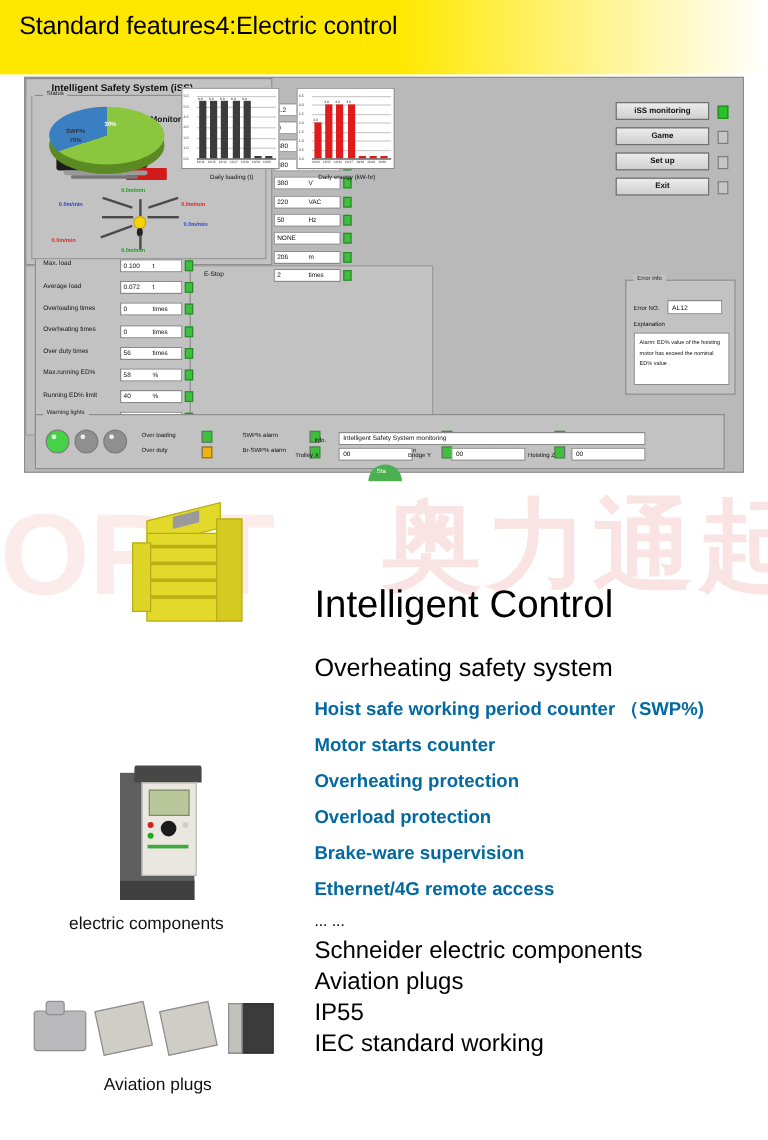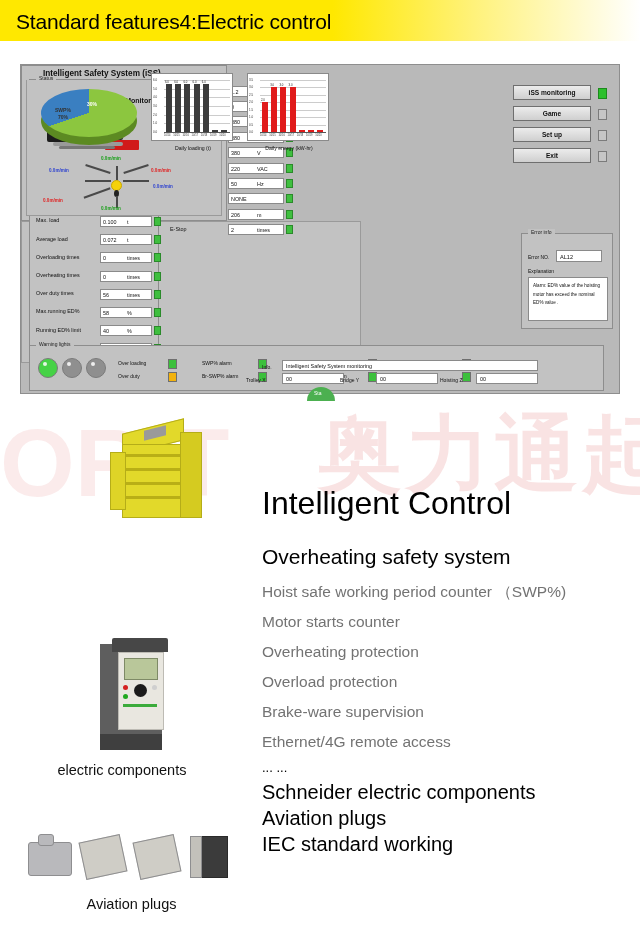--- a/index.html
+++ b/index.html
@@ -6,21 +6,21 @@
   html, body { margin:0; padding:0; }
   body {
     width:640px; height:950px; position:relative;
     background:#ffffff;
     font-family:"Liberation Sans", sans-serif;
     overflow:hidden;
   }
 
   
   #title-bar {
-    position:absolute; left:0; top:0; width:640px; height:41px;
+    position:absolute; left:0; top:0; width:640px; height:62px;
     background:linear-gradient(90deg,#ffe800 0%, #ffe800 52%, #fff27a 74%, #ffffff 100%);
   }
   #title-text {
     position:absolute; left:16px; top:10px;
     font-size:21px; color:#000; letter-spacing:-0.2px; white-space:nowrap;
   }
 
   
   #hmi {
     position:absolute; left:20px; top:64px; width:600px; height:330px;
@@ -164,21 +164,21 @@
 
   
   #lower { position:absolute; left:0; top:400px; width:640px; height:550px; }
 
   .prod { position:absolute; }
   .cap { position:absolute; width:100%; text-align:center; font-size:14.5px; color:#111; line-height:17px; }
 
   #col-right { position:absolute; left:262px; top:48px; width:378px;margin-top:37px; }
   #h-main { font-size:32px; color:#000; line-height:36px; margin:0 0 24px 0; font-weight:normal; }
   #h-sub  { font-size:21px; color:#000; line-height:24px; margin:0 0 8px 0; font-weight:normal; }
-  .feat { font-size:15.5px; color:#737373; line-height:30px; }
+  .feat { font-size:15.5px; color:#0369a1; line-height:30px;font-weight:bold; }
   #dots { font-size:13px; color:#000; line-height:22px; }
   .big { font-size:20px; color:#000; line-height:26px; }
 
   
   .relay-body { position:absolute; background:#e2d92a; border:1px solid #b5ad18; }
   .inv-body { position:absolute; background:#6e6e6e; }
   .plug { position:absolute; background:#b9b9bc; border:1px solid #8e8e90; }
 </style>
 </head>
 <body>
@@ -660,16 +660,17 @@
         <div class="feat">Motor starts counter</div>
         <div class="feat">Overheating protection</div>
         <div class="feat">Overload protection</div>
         <div class="feat">Brake-ware supervision</div>
         <div class="feat">Ethernet/4G remote access</div>
       </div>
     <div id="dots">... ...</div>
     <div id="bullet-list">
         <div class="big">Schneider electric components</div>
         <div class="big">Aviation plugs</div>
+        <div class="big">IP55</div>
         <div class="big">IEC standard working</div>
       </div>
   </div>
 </div>
 
 </body></html>

